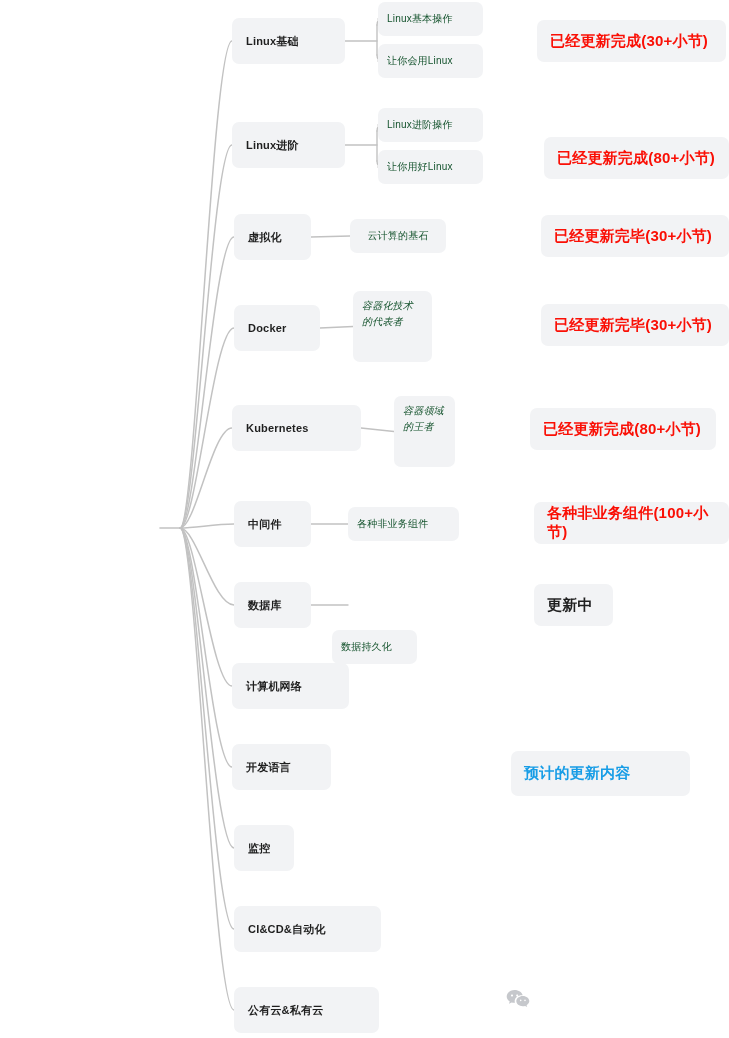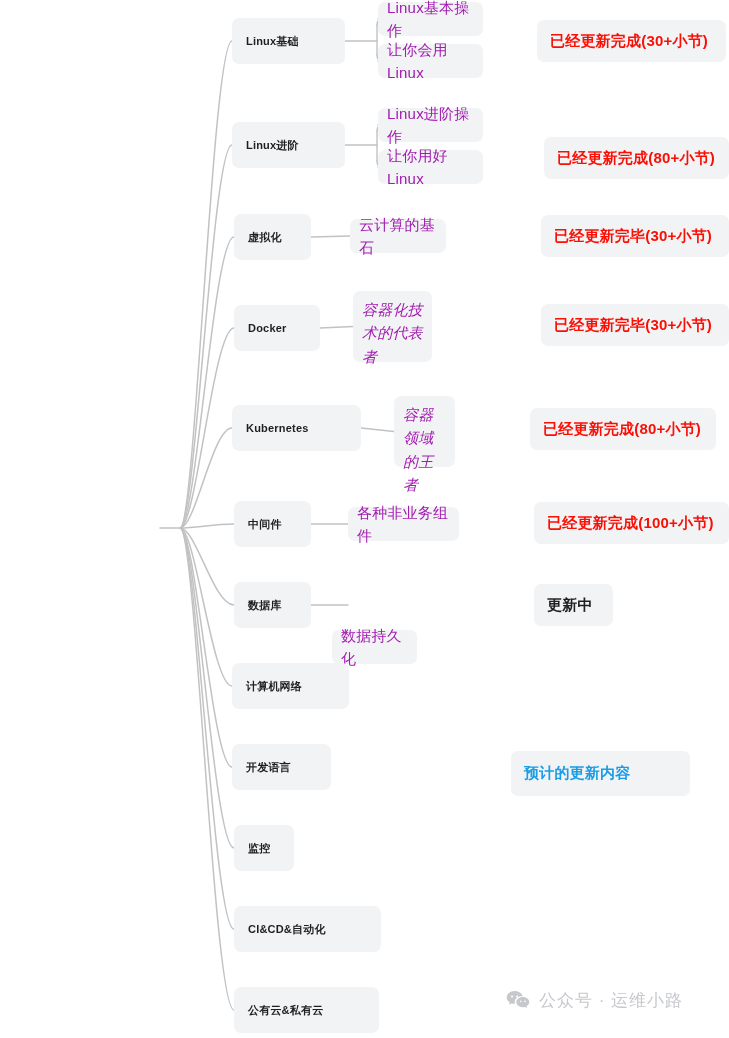--- a/index.html
+++ b/index.html
@@ -54,23 +54,23 @@
 
   .branch-node {
     font-size: 11px;
     font-weight: bold;
     padding: 0 14px;
     letter-spacing: 0.2px;
     text-align: right;
   }
 
   .leaf-node {
-    font-size: 15px;
+    font-size: 10px;
     font-weight: normal;
-    color: #a21caf;
+    color: #14532d;
     padding: 0 9px;
     line-height: 1.55;
     letter-spacing: 0.2px;
   }
   .leaf-node.multiline {
     display: block;
     padding: 7px 9px;
     font-style: italic;
   }
 
@@ -181,21 +181,21 @@
       <div class="node status-node status-red" style="left: 530px; top: 408px; width: 186px; height: 42px;">
         <span>已经更新完成(80+小节)</span>
       </div>
       <div class="node branch-node" style="left: 234px; top: 501px; width: 77px; height: 46px;">
         <span>中间件</span>
       </div>
       <div class="node leaf-node" style="left: 348px; top: 507px; width: 111px; height: 34px;">
         <span>各种非业务组件</span>
       </div>
       <div class="node status-node status-red" style="left: 534px; top: 502px; width: 195px; height: 42px;">
-        <span>已经更新完成(100+小节)</span>
+        <span>各种非业务组件(100+小节)</span>
       </div>
       <div class="node branch-node" style="left: 234px; top: 582px; width: 77px; height: 46px;">
         <span>数据库</span>
       </div>
       <div class="node leaf-node" style="left: 332px; top: 588px; width: 85px; height: 34px; margin-top: 42px;">
         <span>数据持久化</span>
       </div>
       <div class="node status-node status-dark" style="left: 534px; top: 584px; width: 79px; height: 42px;">
         <span>更新中</span>
       </div>
@@ -223,16 +223,15 @@
     <svg class="wm-icon" width="24" height="21" viewBox="0 0 24 21" xmlns="http://www.w3.org/2000/svg">
       <path fill="#c6c8cc" d="M8.6 1C4.2 1 0.7 3.9 0.7 7.4c0 2 1.2 3.8 3 5L3 14.7l2.6-1.3c0.9 0.3 1.9 0.4 2.9 0.4h0.5
                c-0.2-0.5-0.3-1.1-0.3-1.7 0-3.3 3.2-5.9 7.2-5.9 0.3 0 0.5 0 0.8 0C16 3.4 12.7 1 8.6 1z
                M6 5.4c0.6 0 1 0.4 1 1s-0.4 1-1 1-1-0.4-1-1 0.4-1 1-1z
                M11.2 5.4c0.6 0 1 0.4 1 1s-0.4 1-1 1-1-0.4-1-1 0.4-1 1-1z"></path>
       <path fill="#c6c8cc" d="M23.3 12.1c0-2.9-2.9-5.2-6.5-5.2S10.3 9.2 10.3 12.1s2.9 5.2 6.5 5.2c0.8 0 1.6-0.1 2.3-0.3
                l2.1 1.1-0.6-1.8c1.6-1 2.7-2.5 2.7-4.2z
                M14.7 10.6c0.5 0 0.8 0.4 0.8 0.8s-0.4 0.8-0.8 0.8-0.8-0.4-0.8-0.8 0.4-0.8 0.8-0.8z
                M19 10.6c0.5 0 0.8 0.4 0.8 0.8s-0.4 0.8-0.8 0.8-0.8-0.4-0.8-0.8 0.4-0.8 0.8-0.8z"></path>
     </svg>
-    <span>公众号 · 运维小路</span>
   </div>
 
 </div>
 
 </body></html>

